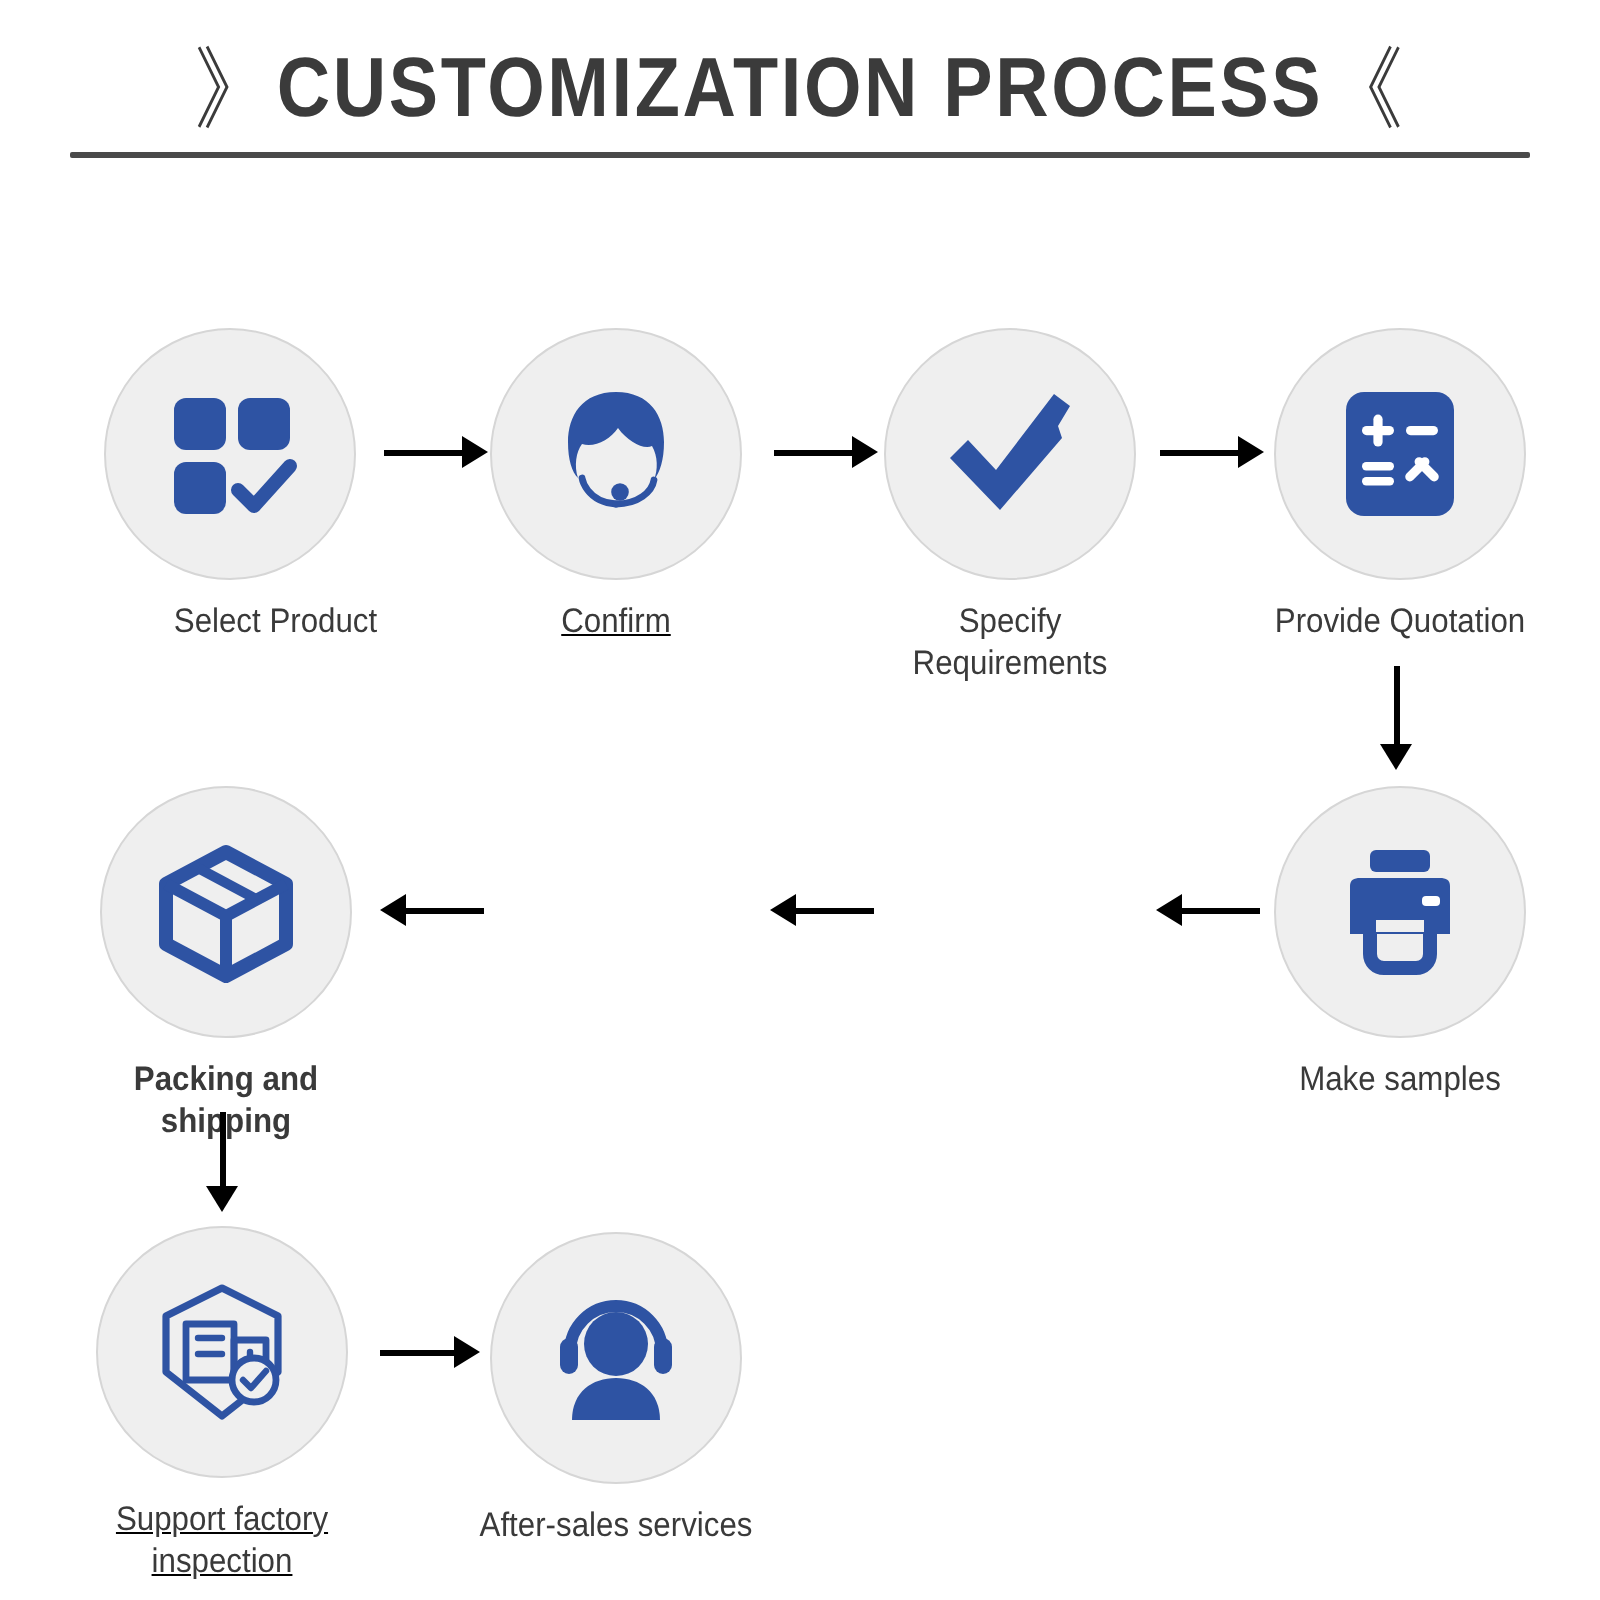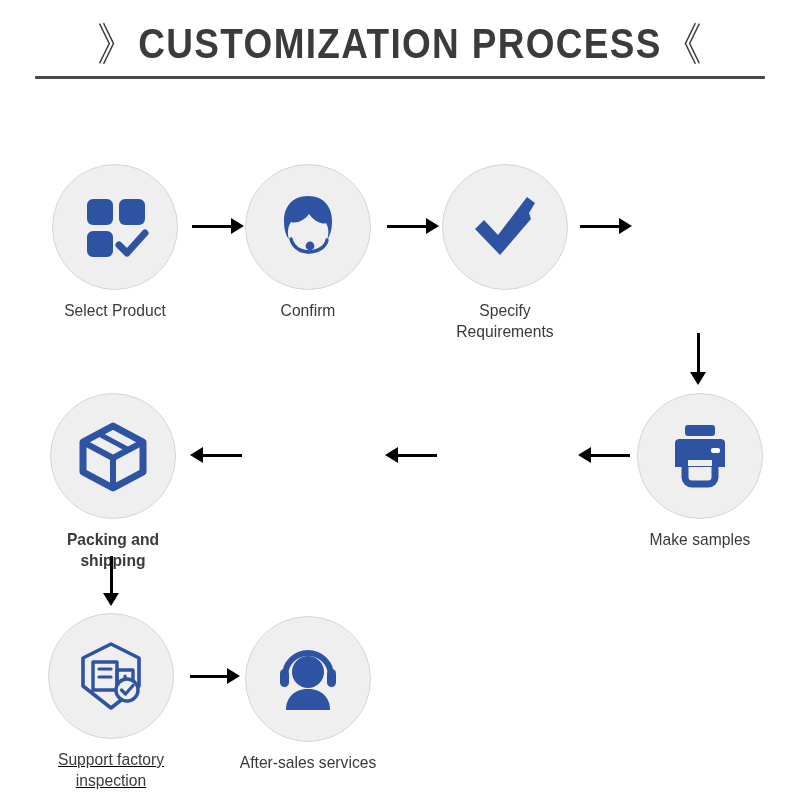--- a/index.html
+++ b/index.html
@@ -136,53 +136,68 @@
 </head>
 <body>
 
 <div id="page">
 
   <div class="header">
     <div class="title"><span class="chev">》</span><span>CUSTOMIZATION PROCESS</span><span class="chev">《</span></div>
     <div class="divider"></div>
   </div>
 
-  <div class="node" style="left:35px; top:164px;">
+  <div class="node" style="left:35px; top:164px;text-align:right;">
     <div class="circle">
       <svg width="72" height="72" viewBox="0 0 72 72">
         <rect x="8" y="8" width="26" height="26" rx="6" fill="#2e53a3"></rect>
         <rect x="40" y="8" width="26" height="26" rx="6" fill="#2e53a3"></rect>
         <rect x="8" y="40" width="26" height="26" rx="6" fill="#2e53a3"></rect>
         <path d="M40 54 L48 62 L66 42" fill="none" stroke="#2e53a3" stroke-width="7" stroke-linecap="round" stroke-linejoin="round"></path>
       </svg>
     </div>
     <div class="node-label">Select Product</div>
   </div>
 
-  <div class="node" style="left:228px; top:164px;">
+  <div class="node" style="left:228px; top:164px;text-decoration:underline;">
     <div class="circle">
       <svg width="74" height="74" viewBox="0 0 74 74">
         <path d="M37 6 C20 6 13 18 13 31 C13 40 15 46 18 49 C16 43 17 36 20 32 C26 34 34 30 38 24 C43 31 51 35 55 33 C58 38 58 45 56 50 C59 46 61 40 61 31 C61 18 54 6 37 6 Z" fill="#2e53a3"></path>
         <path d="M20 49 C20 49 22 61 37 62" fill="none" stroke="#2e53a3" stroke-width="3.4" stroke-linecap="round"></path>
         <path d="M37 62 C48 62 55 56 56 50" fill="none" stroke="#2e53a3" stroke-width="3.4" stroke-linecap="round"></path>
         <circle cx="39" cy="56" r="4.4" fill="#2e53a3"></circle>
       </svg>
     </div>
     <div class="node-label">Confirm</div>
   </div>
 
   <div class="node" style="left:425px; top:164px;">
     <div class="circle">
       <svg width="76" height="76" viewBox="0 0 76 76">
         <path d="M8 40 L17 31 L31 46 L60 8 L68 14 L62 24 L64 30 L33 66 Z" fill="#2e53a3"></path>
       </svg>
     </div>
     <div class="node-label">Specify Requirements</div>
   </div>
 
+  <div class="node" style="left:620px; top:164px;">
+    <div class="circle">
+      <svg width="68" height="68" viewBox="0 0 68 68">
+        <rect x="7" y="3" width="54" height="62" rx="9" fill="#2e53a3"></rect>
+        <rect x="15" y="20" width="16" height="4.6" rx="2.3" fill="#ffffff"></rect>
+        <rect x="20.7" y="14.3" width="4.6" height="16" rx="2.3" fill="#ffffff"></rect>
+        <rect x="37" y="20" width="16" height="4.6" rx="2.3" fill="#ffffff"></rect>
+        <rect x="15" y="38" width="16" height="4.2" rx="2.1" fill="#ffffff"></rect>
+        <rect x="15" y="45.5" width="16" height="4.2" rx="2.1" fill="#ffffff"></rect>
+        <rect x="37.4" y="38.4" width="15.2" height="4.6" rx="2.3" fill="#ffffff" transform="rotate(45 45 44)"></rect>
+        <rect x="37.4" y="38.4" width="15.2" height="4.6" rx="2.3" fill="#ffffff" transform="rotate(-45 45 44)"></rect>
+      </svg>
+    </div>
+    <div class="node-label">Provide Quotation</div>
+  </div>
 
   <div class="arrow-h" style="left:192px; top:215px; width:52px;">
     <div class="shaft"></div>
     <div class="head-r"></div>
   </div>
   <div class="arrow-h" style="left:387px; top:215px; width:52px;">
     <div class="shaft"></div>
     <div class="head-r"></div>
   </div>
   <div class="arrow-h" style="left:580px; top:215px; width:52px;">

